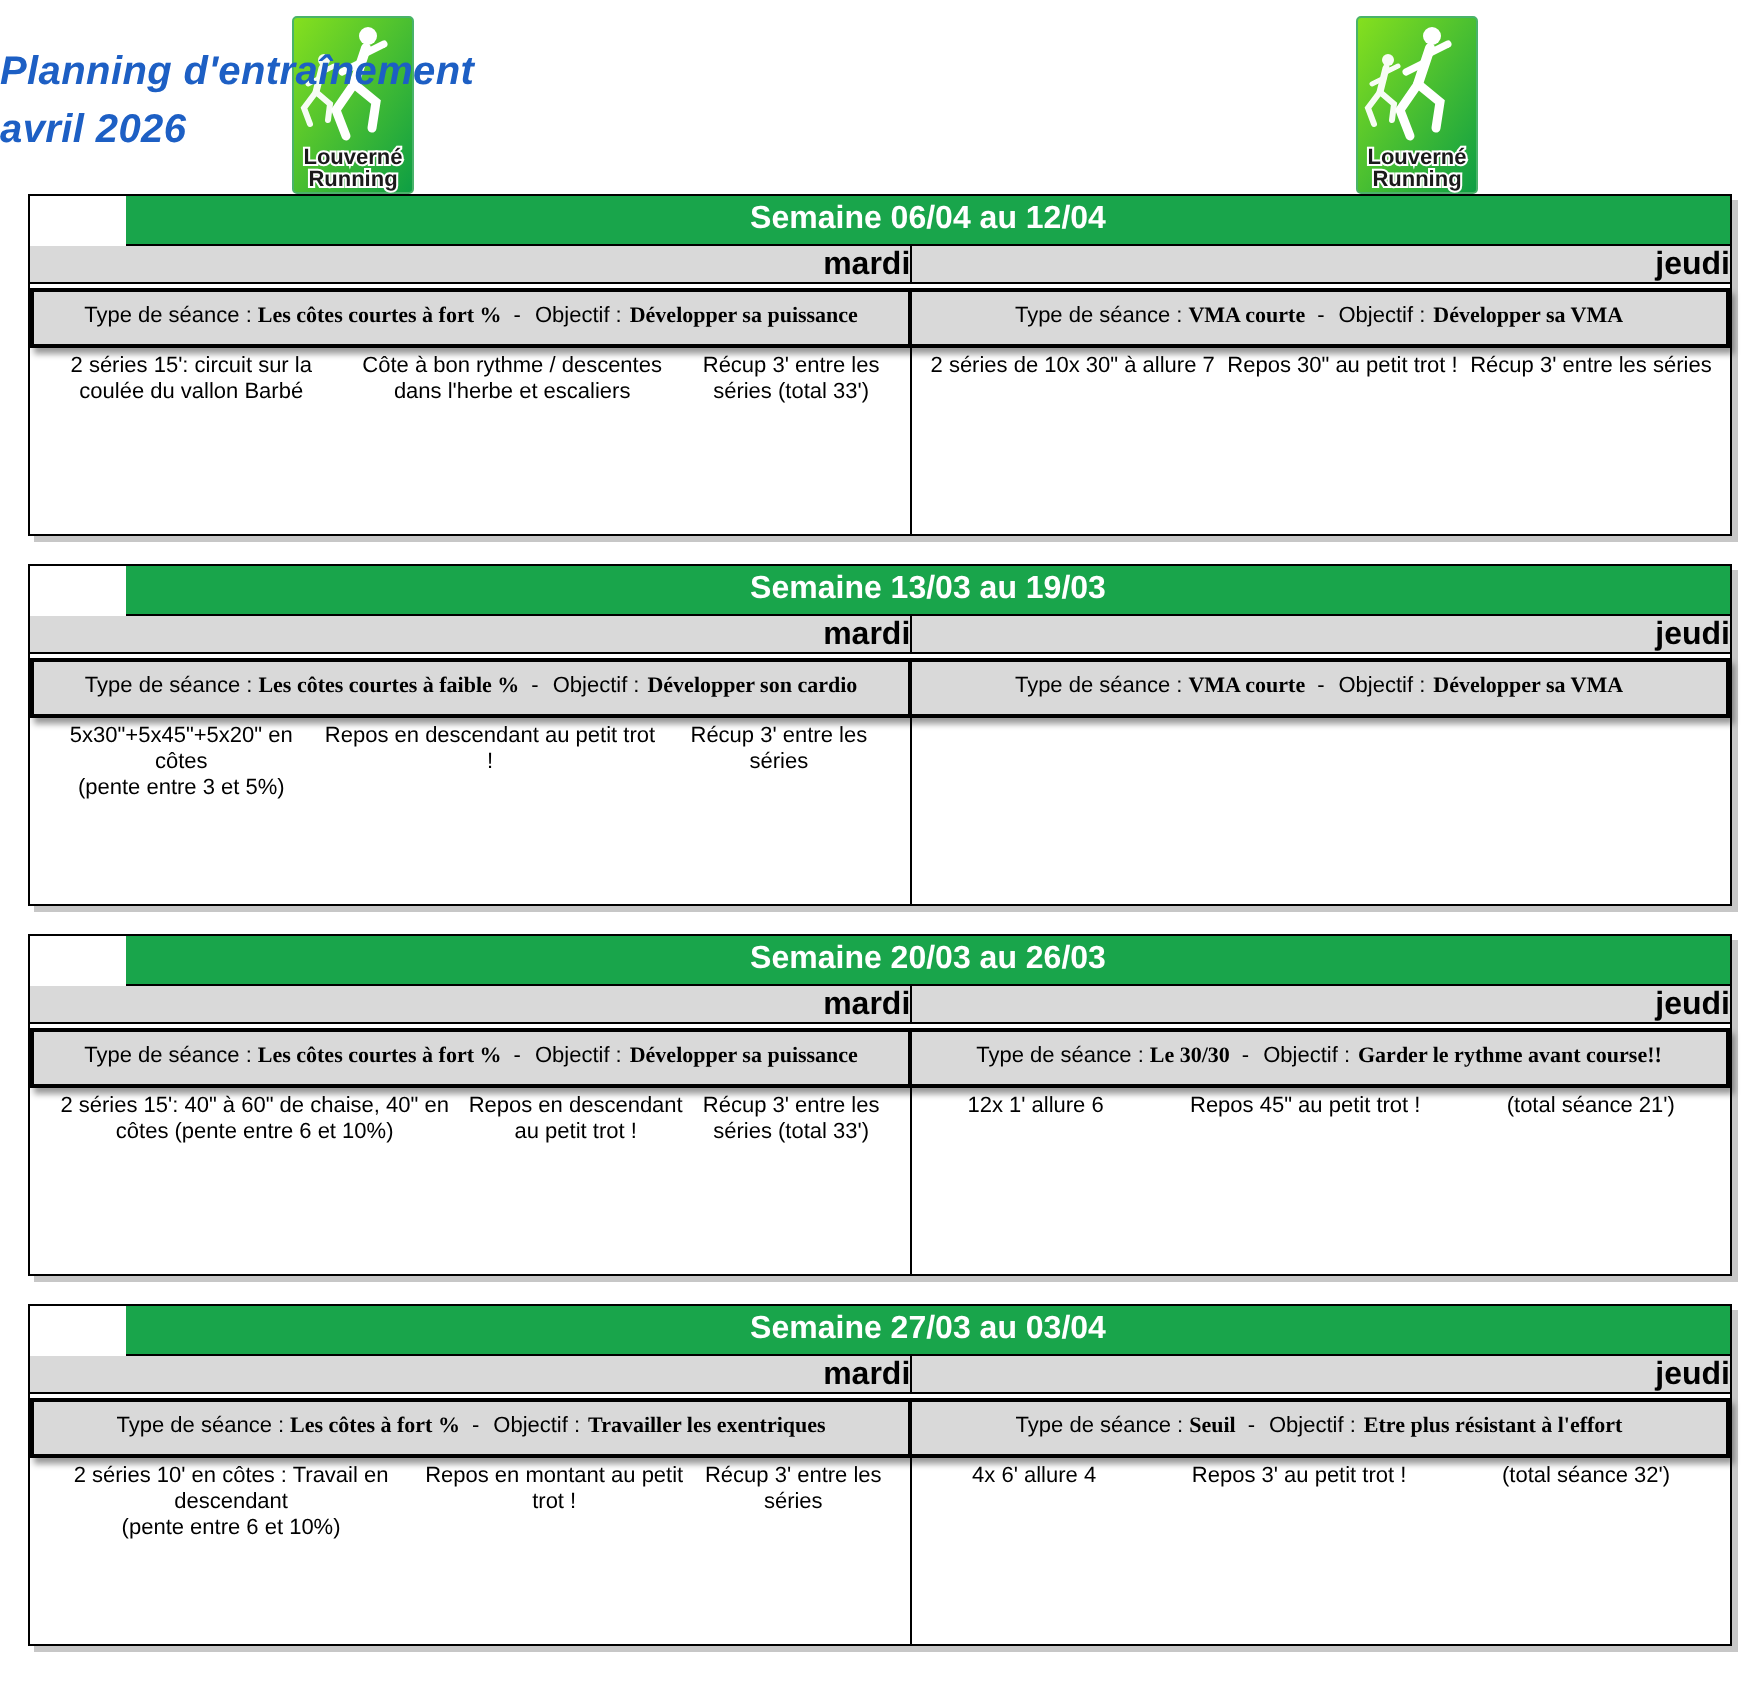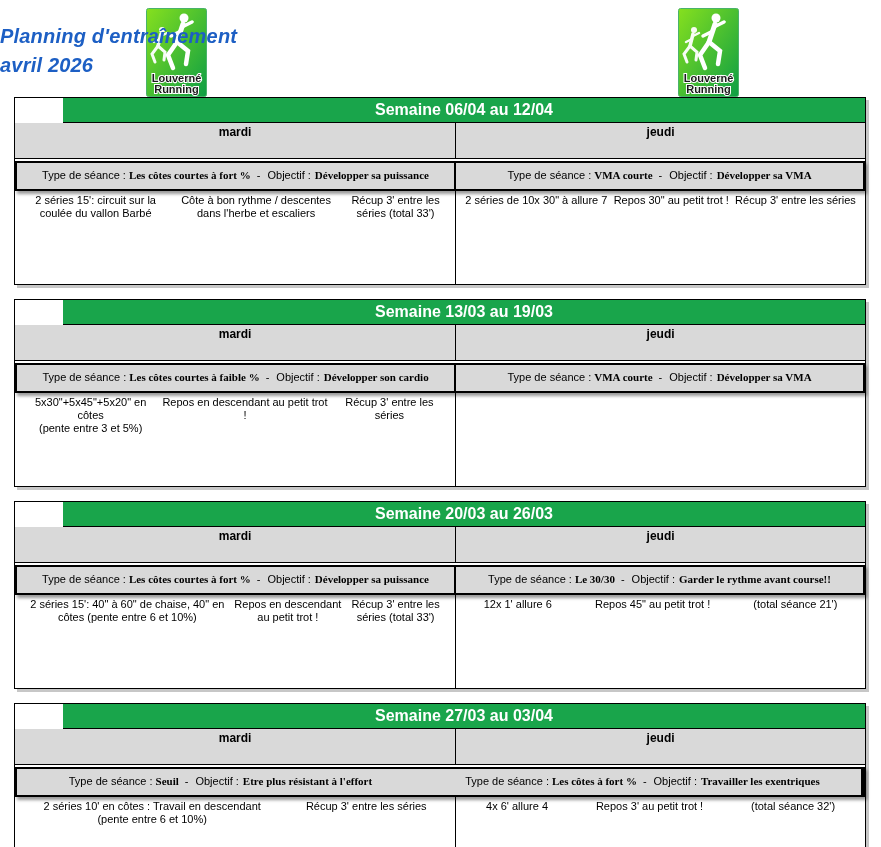--- a/index.html
+++ b/index.html
@@ -33,23 +33,23 @@
     box-shadow:3px 3px 0 rgba(130,130,130,.45);
     background:#fff;
   }
   .week-header{
     height:25px; line-height:24px; text-align:center;
     background:var(--green); color:#fff; font-weight:bold; font-size:16px;
     border-bottom:1px solid var(--border);
     margin-left:48px;
   }
   .day-row{
-    display:flex; height:36px; line-height:19px;
+    display:flex; height:19px; line-height:19px;
     background:var(--gray); border-bottom:1px solid var(--border);
-    font-weight:bold; font-size:12px; text-align:center;
+    font-weight:bold; font-size:16px; text-align:right;
   }
   .day-row .cell-l{width:51.9%; border-right:1px solid var(--border);}
   .day-row .cell-r{width:48.1%;}
   .type-row{
     display:flex; margin-top:2px; background:var(--gray);
     border:2px solid var(--border);
     box-shadow:2px 3px 3px rgba(0,0,0,.4);
     font-size:11px; text-align:center;
   }
   .type-row .cell-l{width:51.9%; border-right:2px solid var(--border);}
@@ -227,32 +227,33 @@
 
   <section class="week-table">
     <div class="week-header">Semaine 27/03 au 03/04</div>
 
     <div class="day-row">
       <div class="cell-l">mardi</div>
       <div class="cell-r">jeudi</div>
     </div>
 
     <div class="type-row">
+      <div class="type-cell cell-l">
+        <span>Type de séance :</span><b>Les côtes à fort %</b><span class="sep">-</span><span class="obj-label">Objectif :</span><b>Travailler les exentriques</b>
+      </div>
       <div class="type-cell cell-r">
         <span>Type de séance :</span><b>Seuil</b><span class="sep">-</span><span class="obj-label">Objectif :</span><b>Etre plus résistant à l'effort</b>
-      </div>
-      <div class="type-cell cell-l">
-        <span>Type de séance :</span><b>Les côtes à fort %</b><span class="sep">-</span><span class="obj-label">Objectif :</span><b>Travailler les exentriques</b>
       </div>
     </div>
 
     <div class="content-row">
       <div class="content-cell cell-l">
         <div class="content-line">2 séries 10' en côtes : Travail en descendant
 (pente entre  6 et 10%)</div>
+        <div class="content-line">Repos en montant au petit trot !</div>
         <div class="content-line">Récup 3' entre les séries</div>
       </div>
       <div class="content-cell cell-r">
         <div class="content-line">4x 6' allure 4</div>
         <div class="content-line">Repos 3' au petit trot !</div>
         <div class="content-line">(total séance 32')</div>
       </div>
     </div>
   </section>
 </main>

